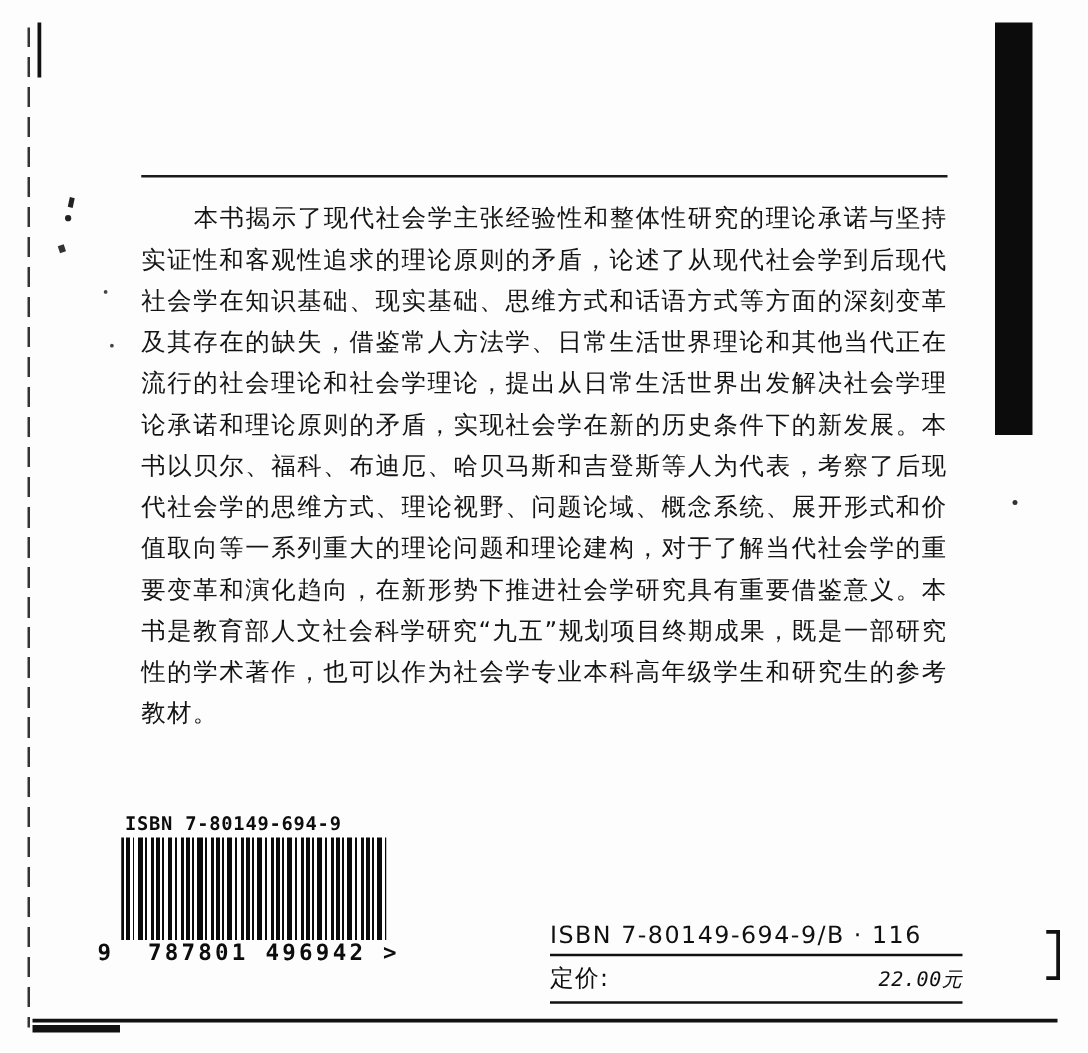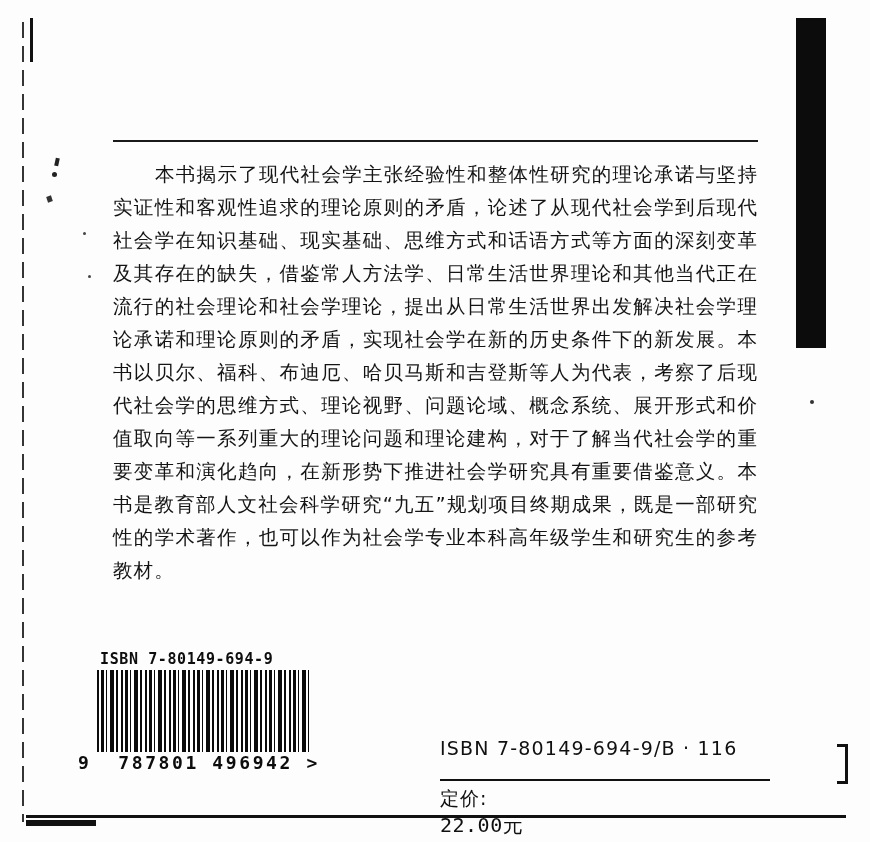--- a/index.html
+++ b/index.html
@@ -223,42 +223,42 @@
     position: absolute;
     left: 440px;
     top: 737px;
     width: 330px;
   }
   .price-isbn {
     font-family: "DejaVu Sans", sans-serif;
     font-size: 19px;
     letter-spacing: 1.2px;
     color: #101010;
-    padding-bottom: 20px;
+    padding-bottom: 4px;
   }
   .price-rule {
     width: 330px;
     height: 2px;
     background: #111;
     margin-bottom: 5px;
   }
   .price-row {
     display: flex;
     justify-content: space-between;
     align-items: baseline;
     font-family: "DejaVu Sans", sans-serif;
     font-size: 19px;
     letter-spacing: 1px;
     color: #101010;
-    flex-direction: column;
   }
   .price-row .value {
     font-family: "DejaVu Sans Mono", monospace;
-    font-size: 20px;
+    font-size: 16px;
     letter-spacing: .5px;
+    font-style: italic;
   }
   .price-rule-bottom {
     width: 330px;
     height: 2px;
     background: #111;
     margin-top: 5px;
   }
 </style>
 </head>
 <body>

